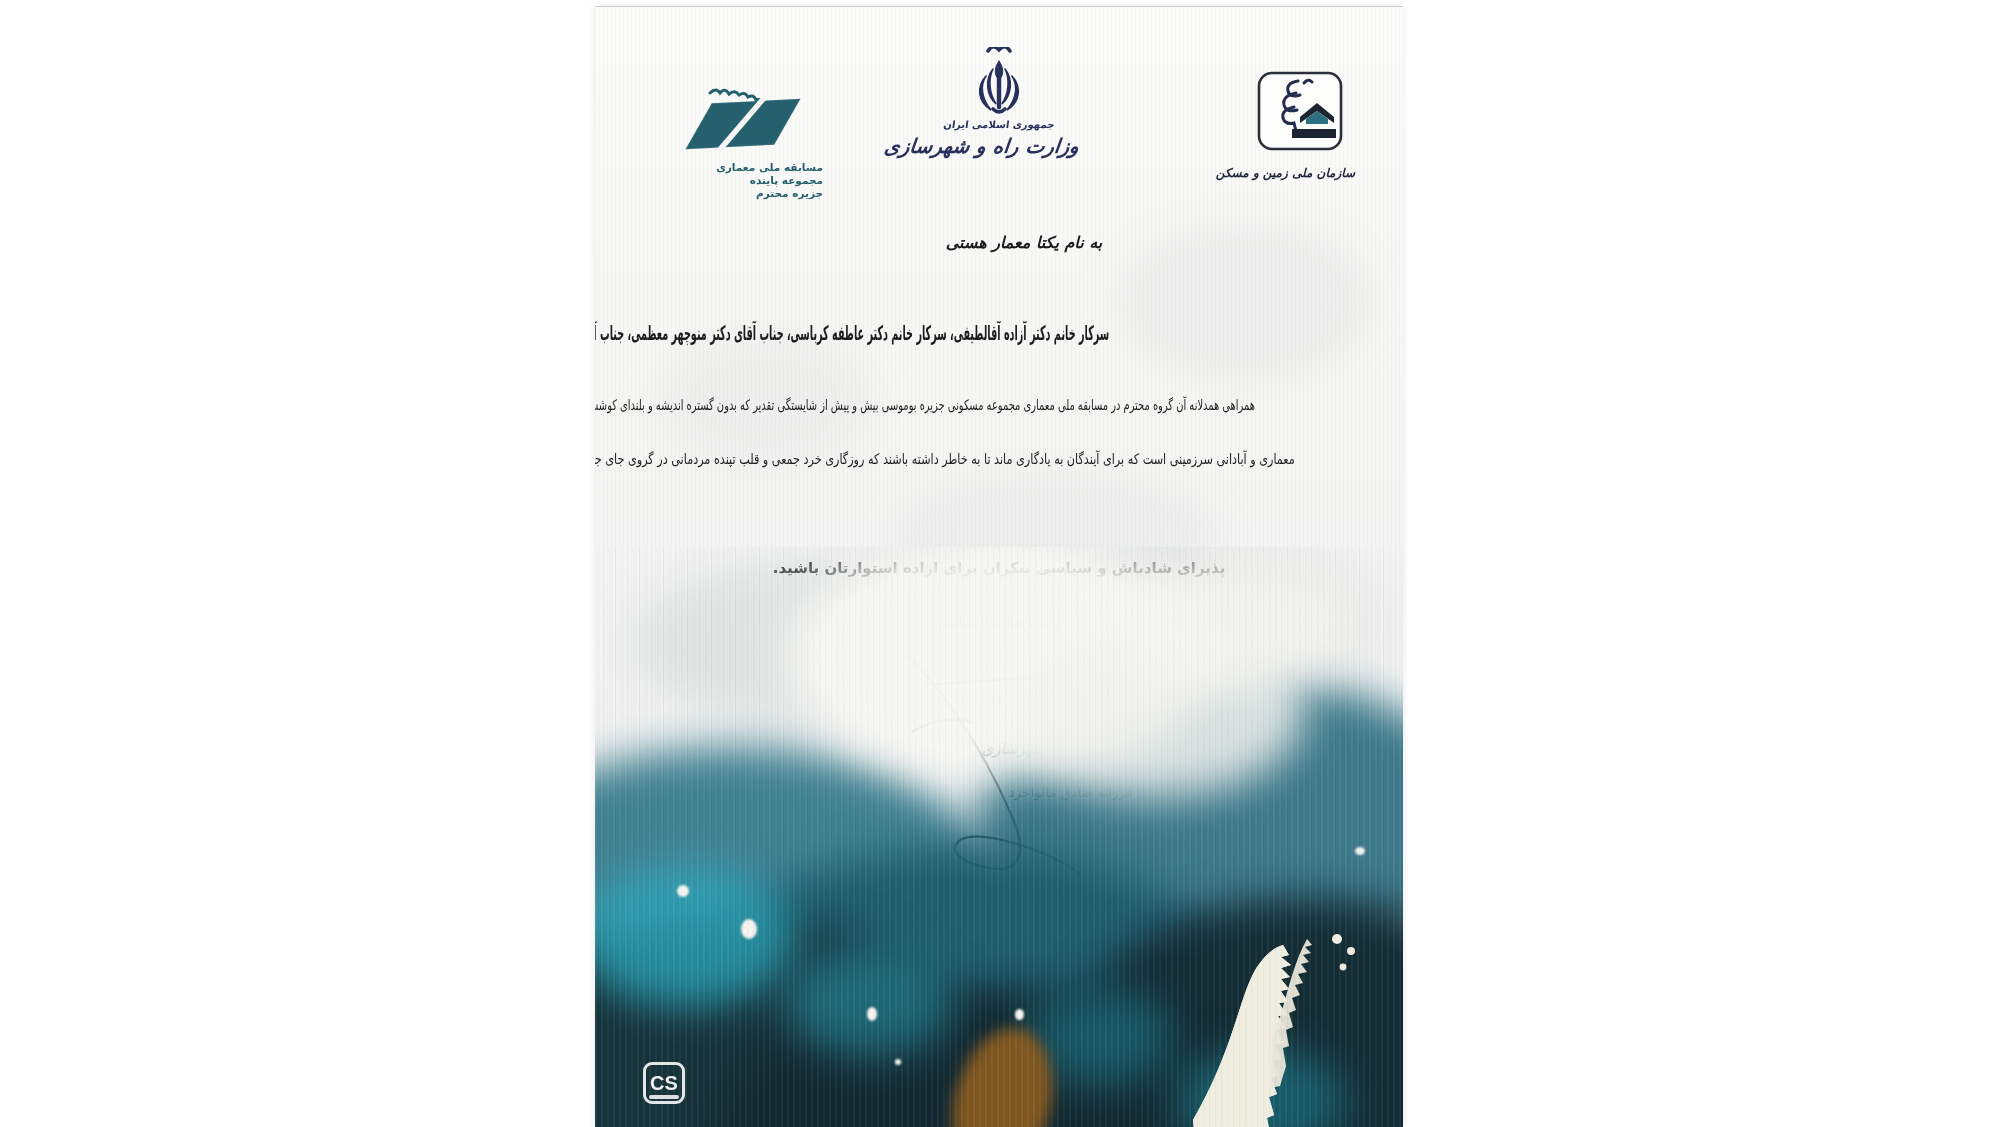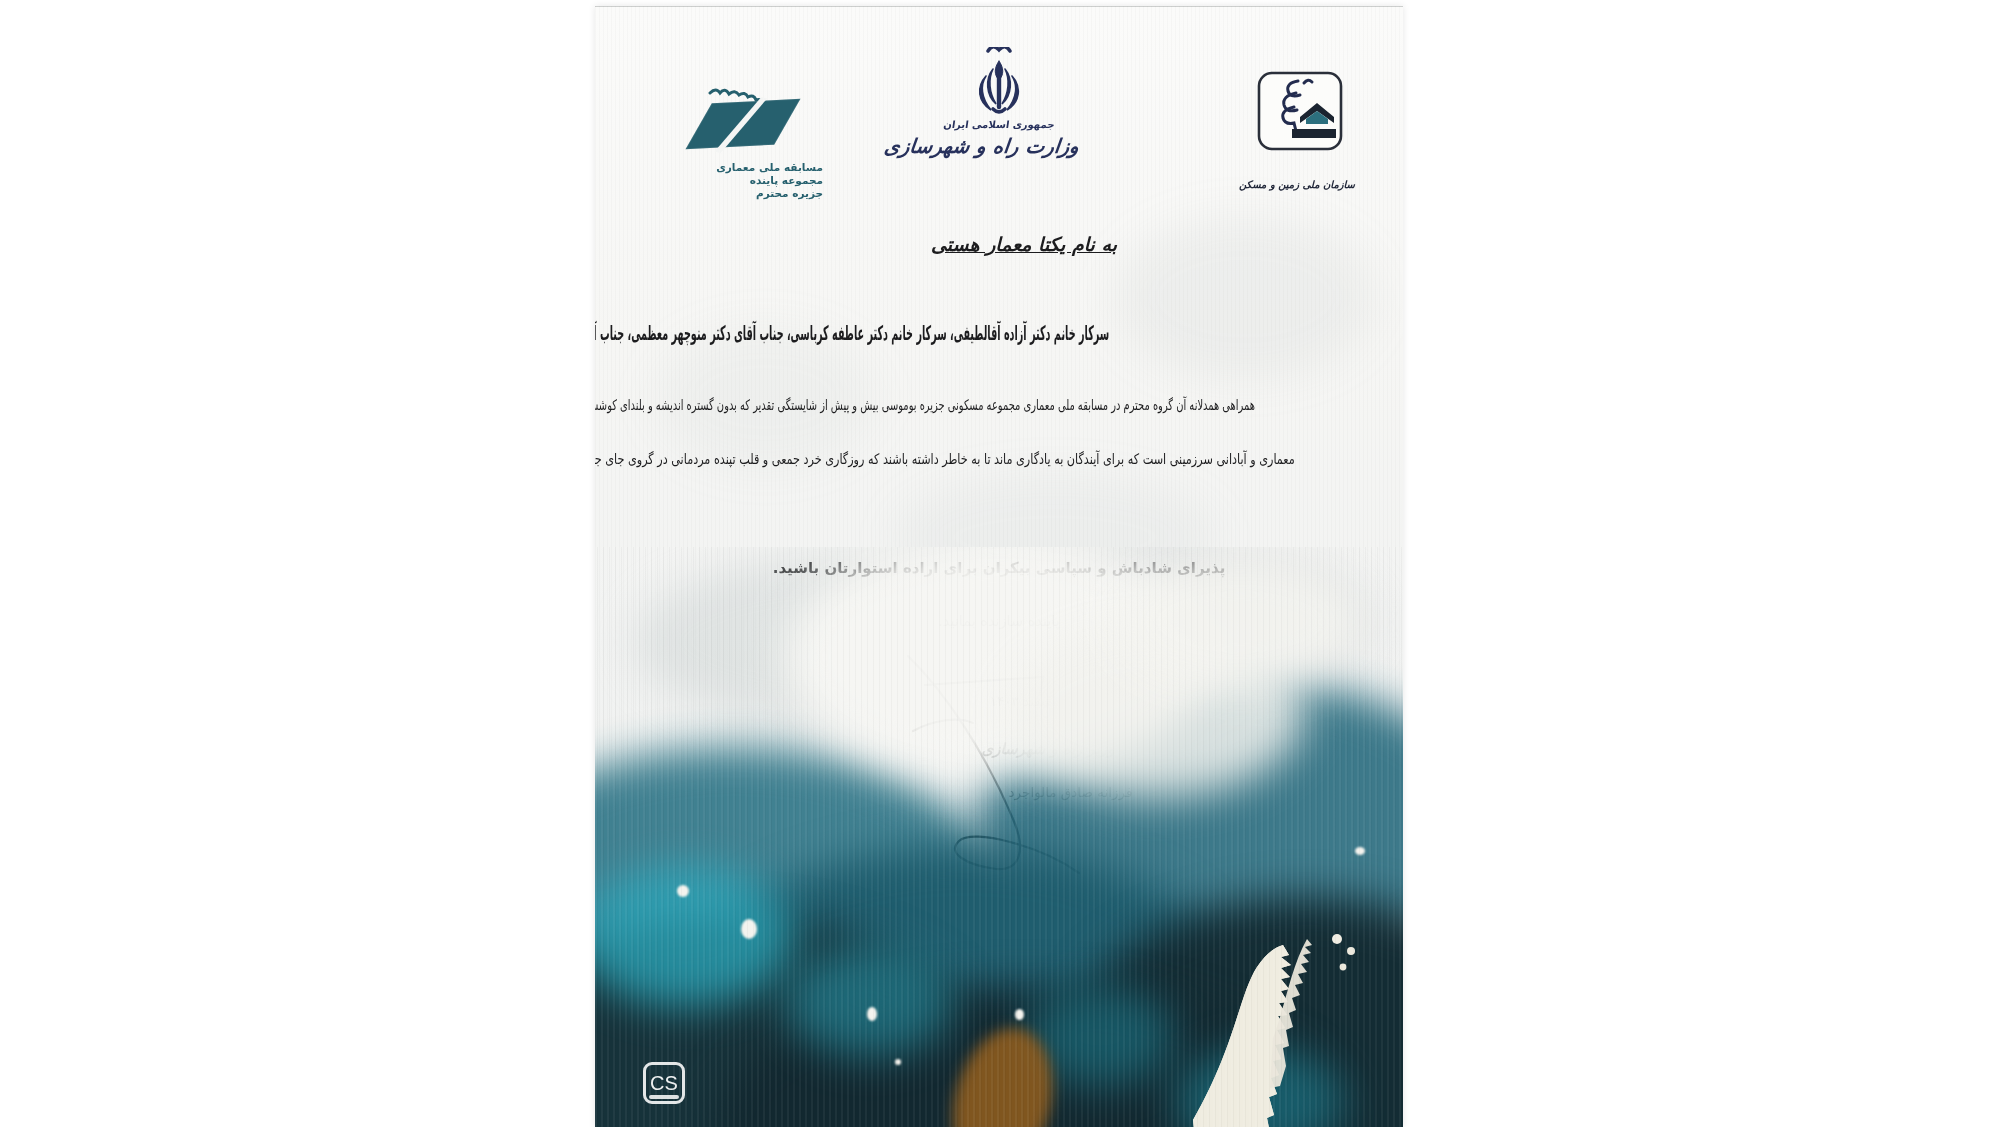--- a/index.html
+++ b/index.html
@@ -33,26 +33,26 @@
   }
   .logo-caption{margin-top:4px;line-height:13px;font-size:10.5px;font-weight:bold;
     color:#26606e;letter-spacing:1px;direction:rtl;}
   .center-emblem{position:absolute;left:324px;top:40px;width:160px;text-align:center;direction:rtl;}
   .emblem-svg{display:block;margin:0 auto;}
   .country-line{font-size:10px;color:#27315c;font-weight:bold;margin-top:2px;
     transform:skewX(-8deg);}
   .ministry-line{font-size:20px;color:#27315c;font-weight:bold;margin-top:4px;
     font-style:italic;transform:skewX(-6deg);white-space:nowrap;}
   .right-logo{position:absolute;left:650px;top:62px;width:110px;text-align:center;direction:rtl;}
-  .right-caption{font-size:10px;font-weight:bold;color:#22283a;margin-top:20px;
+  .right-caption{font-size:12px;font-weight:bold;color:#22283a;margin-top:7px;
     font-style:italic;white-space:nowrap;text-align:center;}
   
   .fa{direction:rtl;color:#1c1c1e;white-space:nowrap;}
   .besmele{position:absolute;left:0;right:0;top:226px;text-align:center;
-    padding-left:50px;font-size:19px;font-style:italic;font-weight:bold;text-decoration:underline;}
+    padding-left:50px;font-size:16px;font-style:italic;font-weight:bold;}
   .addressees{position:absolute;left:40px;right:128px;top:314px;text-align:center;
     font-size:20px;font-weight:bold;}
   .body1{position:absolute;left:14px;right:26px;top:390px;text-align:center;font-size:14.5px;}
   .body2{position:absolute;left:8px;right:20px;top:444px;text-align:center;font-size:14.5px;}
   .body3{position:absolute;left:0;right:0;top:498px;text-align:center;font-size:14.5px;}
   .line4{position:absolute;left:0;right:0;top:552px;text-align:center;font-size:15px;font-weight:bold;}
   .line5{position:absolute;left:0;right:0;top:606px;text-align:center;font-size:14.5px;}
   .date-line{position:absolute;left:358px;top:686px;width:140px;text-align:center;font-size:13.5px;}
   .signer-title{position:absolute;left:378px;top:733px;width:150px;text-align:center;
     font-size:15px;font-weight:bold;font-style:italic;}
@@ -62,21 +62,21 @@
   .artwork{position:absolute;left:0;right:0;top:540px;height:581px;overflow:hidden;}
   .blob{position:absolute;border-radius:50%;filter:blur(20px);}
   .speck{position:absolute;border-radius:50%;background:#f4f3ee;filter:blur(1px);}
   .artwork .stripes{position:absolute;inset:0;
     background:repeating-linear-gradient(90deg, rgba(255,255,255,0.05) 0 2px, rgba(0,0,0,0.03) 2px 3px, rgba(0,0,0,0) 3px 6px);}
   .island-svg{position:absolute;left:0;top:0;}
   
   .cam-bar{position:absolute;left:48px;top:1048px;height:56px;display:flex;align-items:center;gap:16px;}
   .cs-icon{width:42px;height:42px;border:3px solid rgba(255,255,255,0.88);border-radius:9px;
     box-sizing:border-box;display:flex;align-items:center;justify-content:center;
-    font-family:"Liberation Sans",sans-serif;font-weight:normal;font-size:20px;
+    font-family:"Liberation Sans",sans-serif;font-weight:bold;font-size:20px;
     color:rgba(255,255,255,0.92);position:relative;}
   .cs-icon::after{content:"";position:absolute;left:3px;right:3px;bottom:2px;height:4px;
     background:rgba(255,255,255,0.85);border-radius:2px;}
   .cam-text{font-family:"Liberation Sans",sans-serif;font-size:33px;
     color:rgba(255,255,255,0.88);letter-spacing:0.5px;}
 </style>
 </head>
 <body>
 
 <div class="document">

